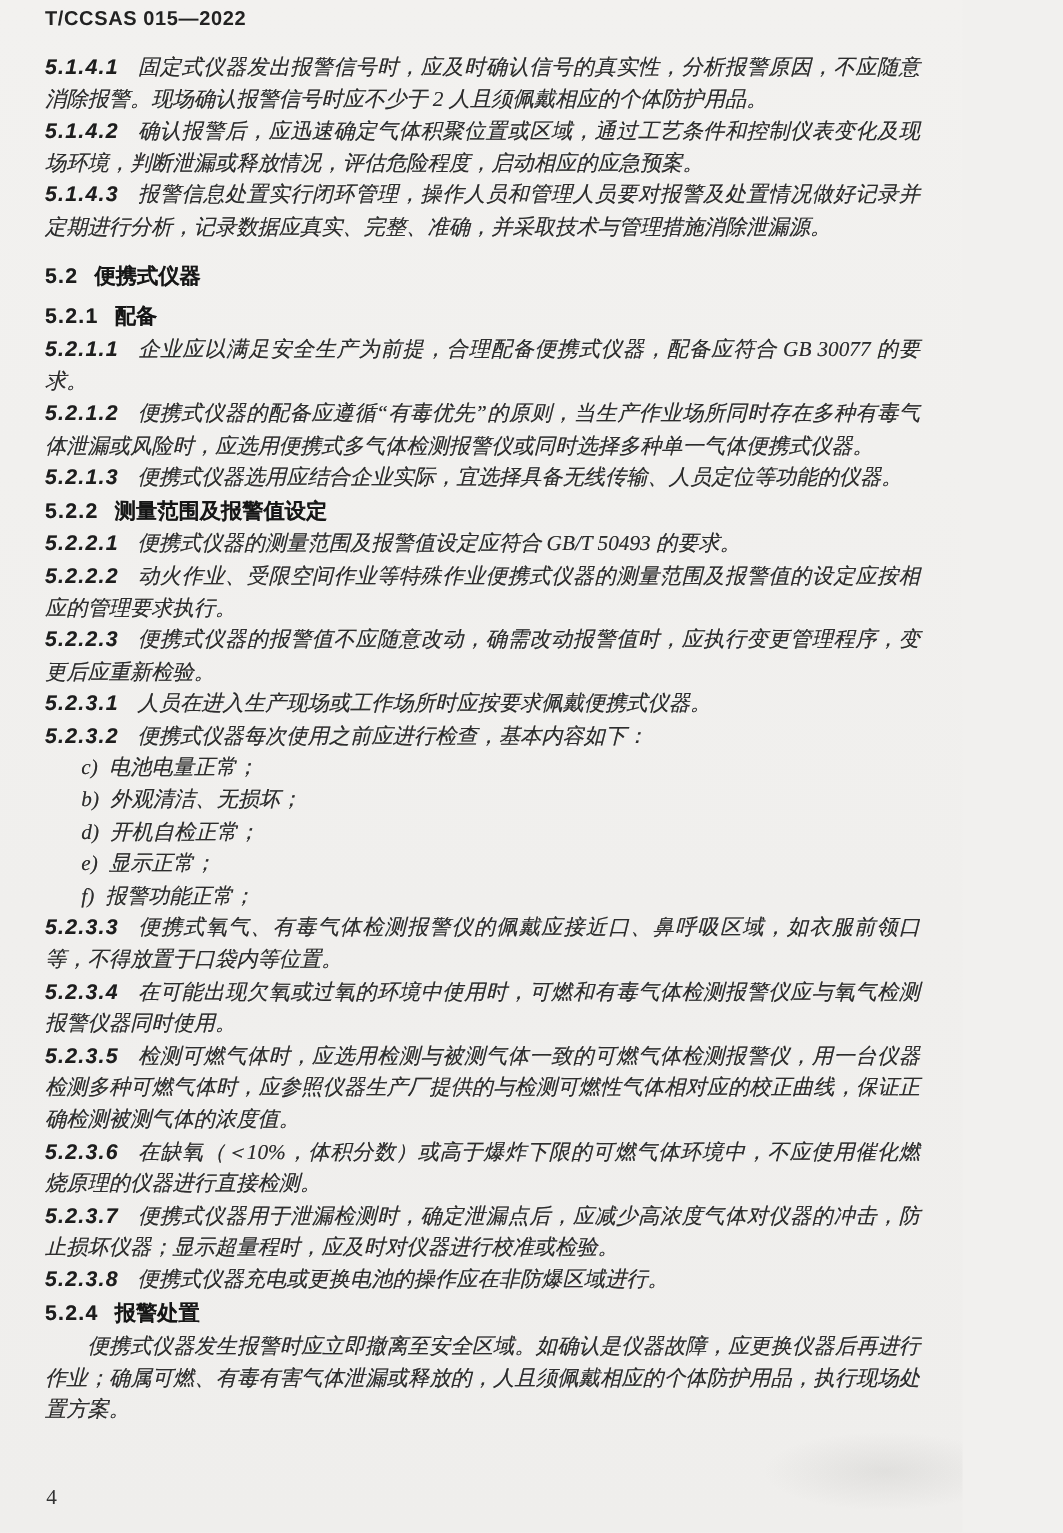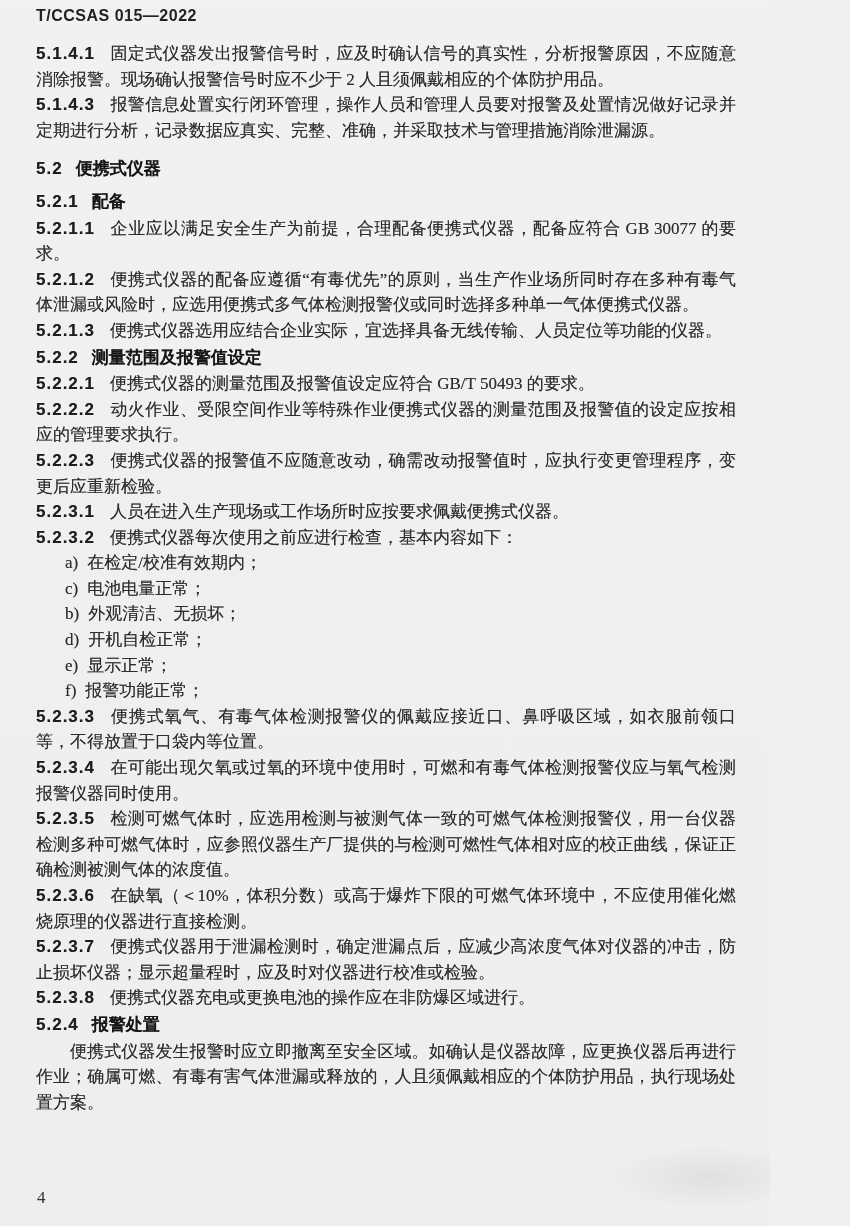--- a/index.html
+++ b/index.html
@@ -30,20 +30,21 @@
     color: #222;
     margin: 0 0 16px 0;
   }
   .content p { margin: 0; }
   .clause, .para-indent, .list-item {
     font-size: 17px;
     line-height: 25.6px;
     text-align: justify;
     color: #2d2d2d;
     text-shadow: 0 0 0.5px rgba(40,40,40,0.55);
+    font-style: italic;
   }
   .num {
     font-family: "Liberation Sans", sans-serif;
     font-weight: 700;
     color: #1d1d1d;
     margin-right: 15px;
     letter-spacing: 1px;
     white-space: nowrap;
   }
   .heading {
@@ -73,33 +74,33 @@
     font-family: "Liberation Serif", serif;
   }
 </style>
 </head>
 <body>
 
 <div class="page">
   <p class="doc-header">T/CCSAS 015—2022</p>
   <div class="content">
       <p class="clause"><span class="num">5.1.4.1</span>固定式仪器发出报警信号时，应及时确认信号的真实性，分析报警原因，不应随意消除报警。现场确认报警信号时应不少于 2 人且须佩戴相应的个体防护用品。</p>
+      <p class="clause"><span class="num">5.1.4.2</span>确认报警后，应迅速确定气体积聚位置或区域，通过工艺条件和控制仪表变化及现场环境，判断泄漏或释放情况，评估危险程度，启动相应的应急预案。</p>
       <p class="clause"><span class="num">5.1.4.3</span>报警信息处置实行闭环管理，操作人员和管理人员要对报警及处置情况做好记录并定期进行分析，记录数据应真实、完整、准确，并采取技术与管理措施消除泄漏源。</p>
       <p class="heading h2"><span class="num">5.2</span>便携式仪器</p>
       <p class="heading h3"><span class="num">5.2.1</span>配备</p>
       <p class="clause"><span class="num">5.2.1.1</span>企业应以满足安全生产为前提，合理配备便携式仪器，配备应符合 GB 30077 的要求。</p>
       <p class="clause"><span class="num">5.2.1.2</span>便携式仪器的配备应遵循“有毒优先”的原则，当生产作业场所同时存在多种有毒气体泄漏或风险时，应选用便携式多气体检测报警仪或同时选择多种单一气体便携式仪器。</p>
       <p class="clause"><span class="num">5.2.1.3</span>便携式仪器选用应结合企业实际，宜选择具备无线传输、人员定位等功能的仪器。</p>
       <p class="heading h3"><span class="num">5.2.2</span>测量范围及报警值设定</p>
       <p class="clause"><span class="num">5.2.2.1</span>便携式仪器的测量范围及报警值设定应符合 GB/T 50493 的要求。</p>
       <p class="clause"><span class="num">5.2.2.2</span>动火作业、受限空间作业等特殊作业便携式仪器的测量范围及报警值的设定应按相应的管理要求执行。</p>
       <p class="clause"><span class="num">5.2.2.3</span>便携式仪器的报警值不应随意改动，确需改动报警值时，应执行变更管理程序，变更后应重新检验。</p>
       <p class="clause"><span class="num">5.2.3.1</span>人员在进入生产现场或工作场所时应按要求佩戴便携式仪器。</p>
       <p class="clause"><span class="num">5.2.3.2</span>便携式仪器每次使用之前应进行检查，基本内容如下：</p>
-      <p class="list-item"><span class="label">a)</span>在检定/校准有效期内；</p>
       <p class="list-item"><span class="label">c)</span>电池电量正常；</p>
       <p class="list-item"><span class="label">b)</span>外观清洁、无损坏；</p>
       <p class="list-item"><span class="label">d)</span>开机自检正常；</p>
       <p class="list-item"><span class="label">e)</span>显示正常；</p>
       <p class="list-item"><span class="label">f)</span>报警功能正常；</p>
       <p class="clause"><span class="num">5.2.3.3</span>便携式氧气、有毒气体检测报警仪的佩戴应接近口、鼻呼吸区域，如衣服前领口等，不得放置于口袋内等位置。</p>
       <p class="clause"><span class="num">5.2.3.4</span>在可能出现欠氧或过氧的环境中使用时，可燃和有毒气体检测报警仪应与氧气检测报警仪器同时使用。</p>
       <p class="clause"><span class="num">5.2.3.5</span>检测可燃气体时，应选用检测与被测气体一致的可燃气体检测报警仪，用一台仪器检测多种可燃气体时，应参照仪器生产厂提供的与检测可燃性气体相对应的校正曲线，保证正确检测被测气体的浓度值。</p>
       <p class="clause"><span class="num">5.2.3.6</span>在缺氧（＜10%，体积分数）或高于爆炸下限的可燃气体环境中，不应使用催化燃烧原理的仪器进行直接检测。</p>
       <p class="clause"><span class="num">5.2.3.7</span>便携式仪器用于泄漏检测时，确定泄漏点后，应减少高浓度气体对仪器的冲击，防止损坏仪器；显示超量程时，应及时对仪器进行校准或检验。</p>

